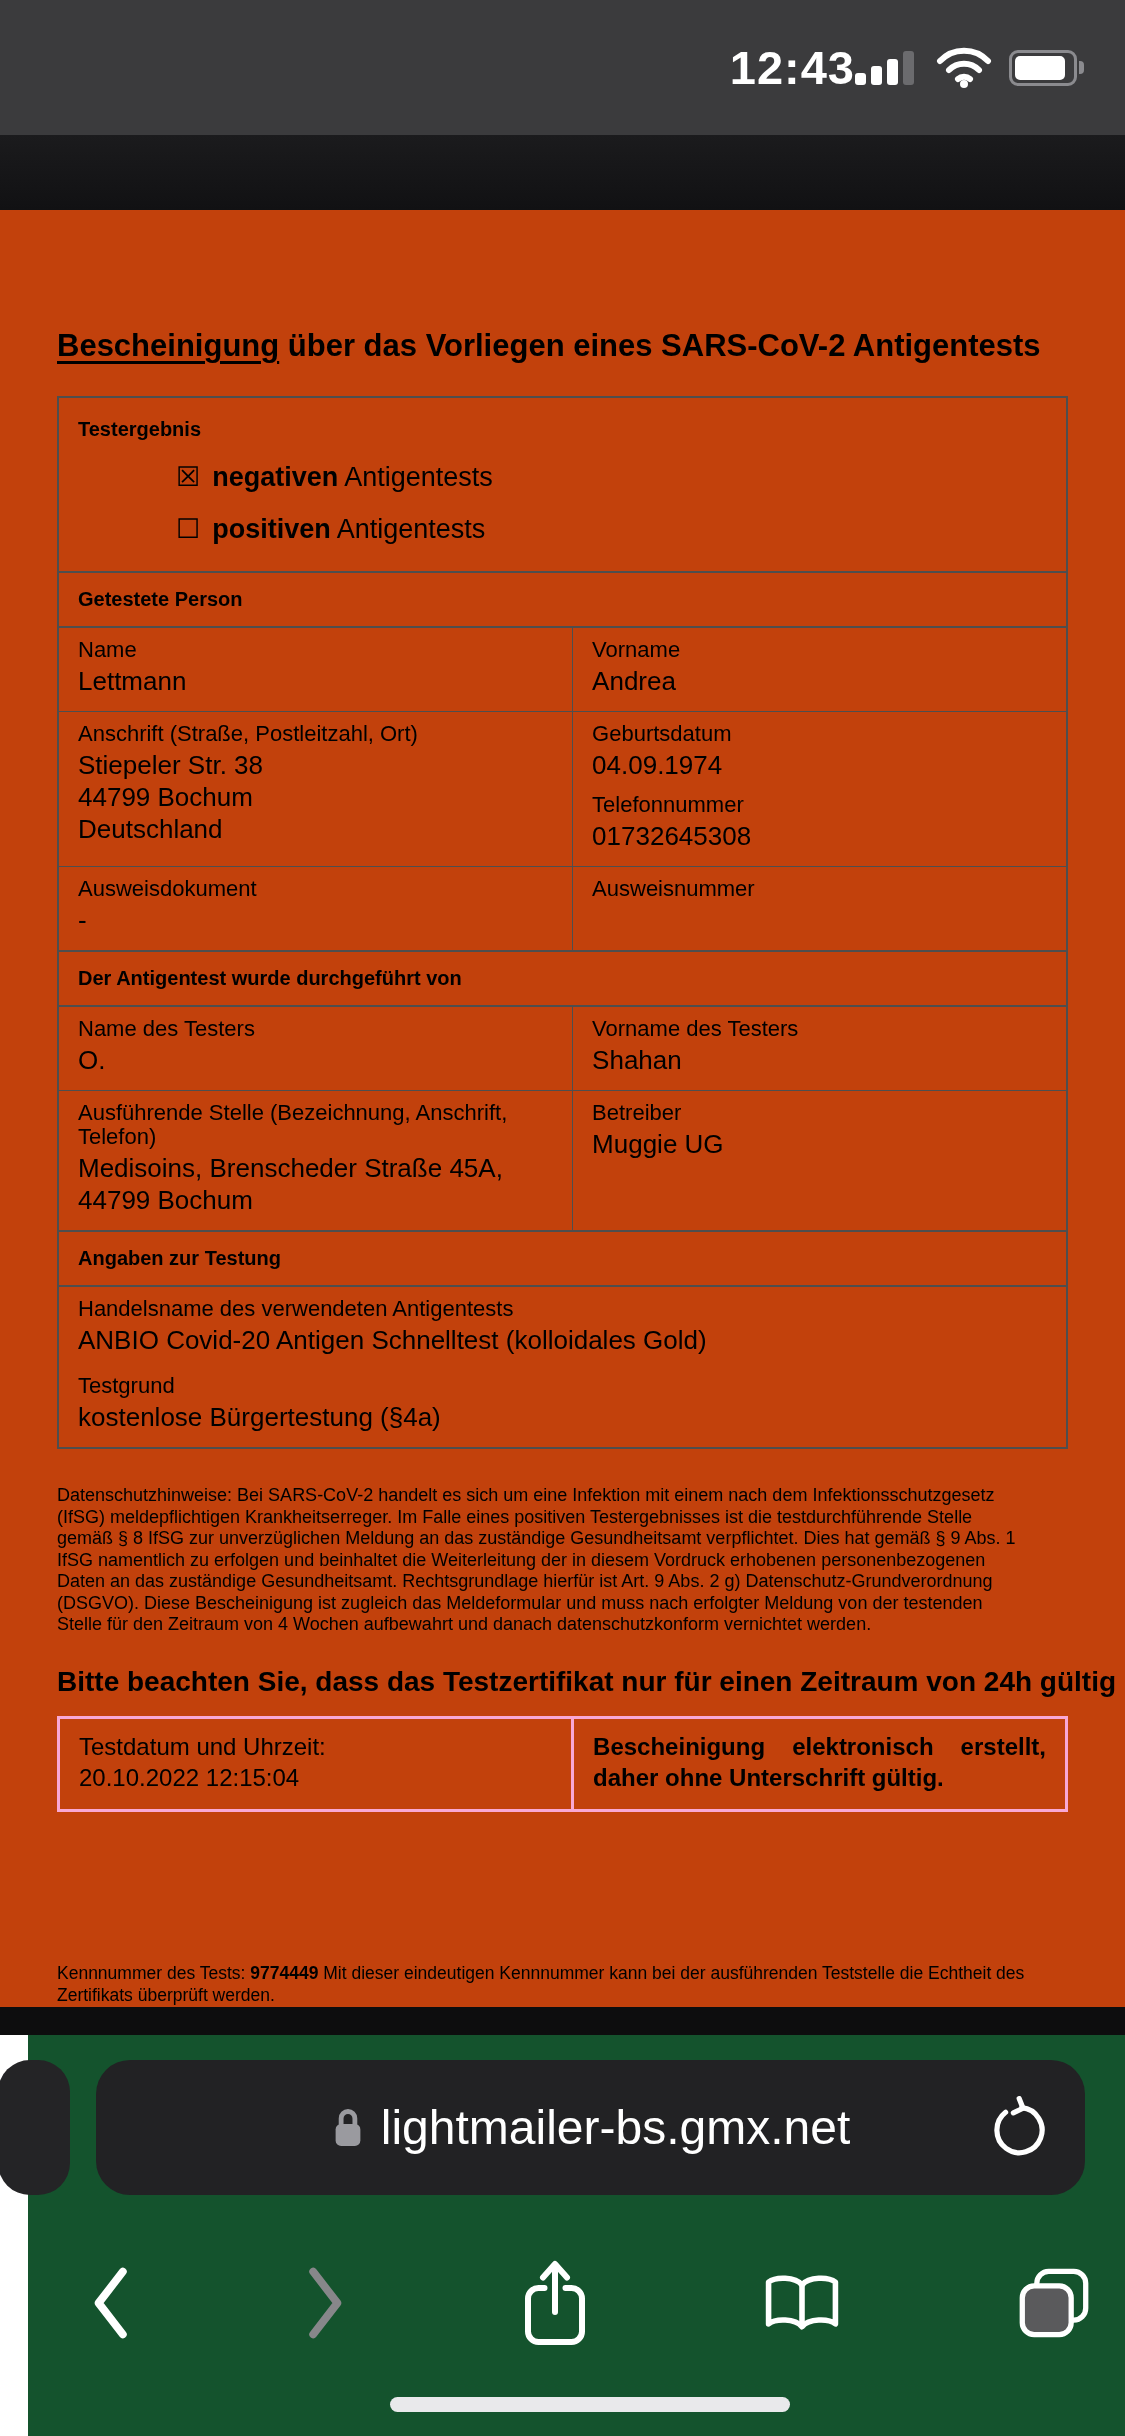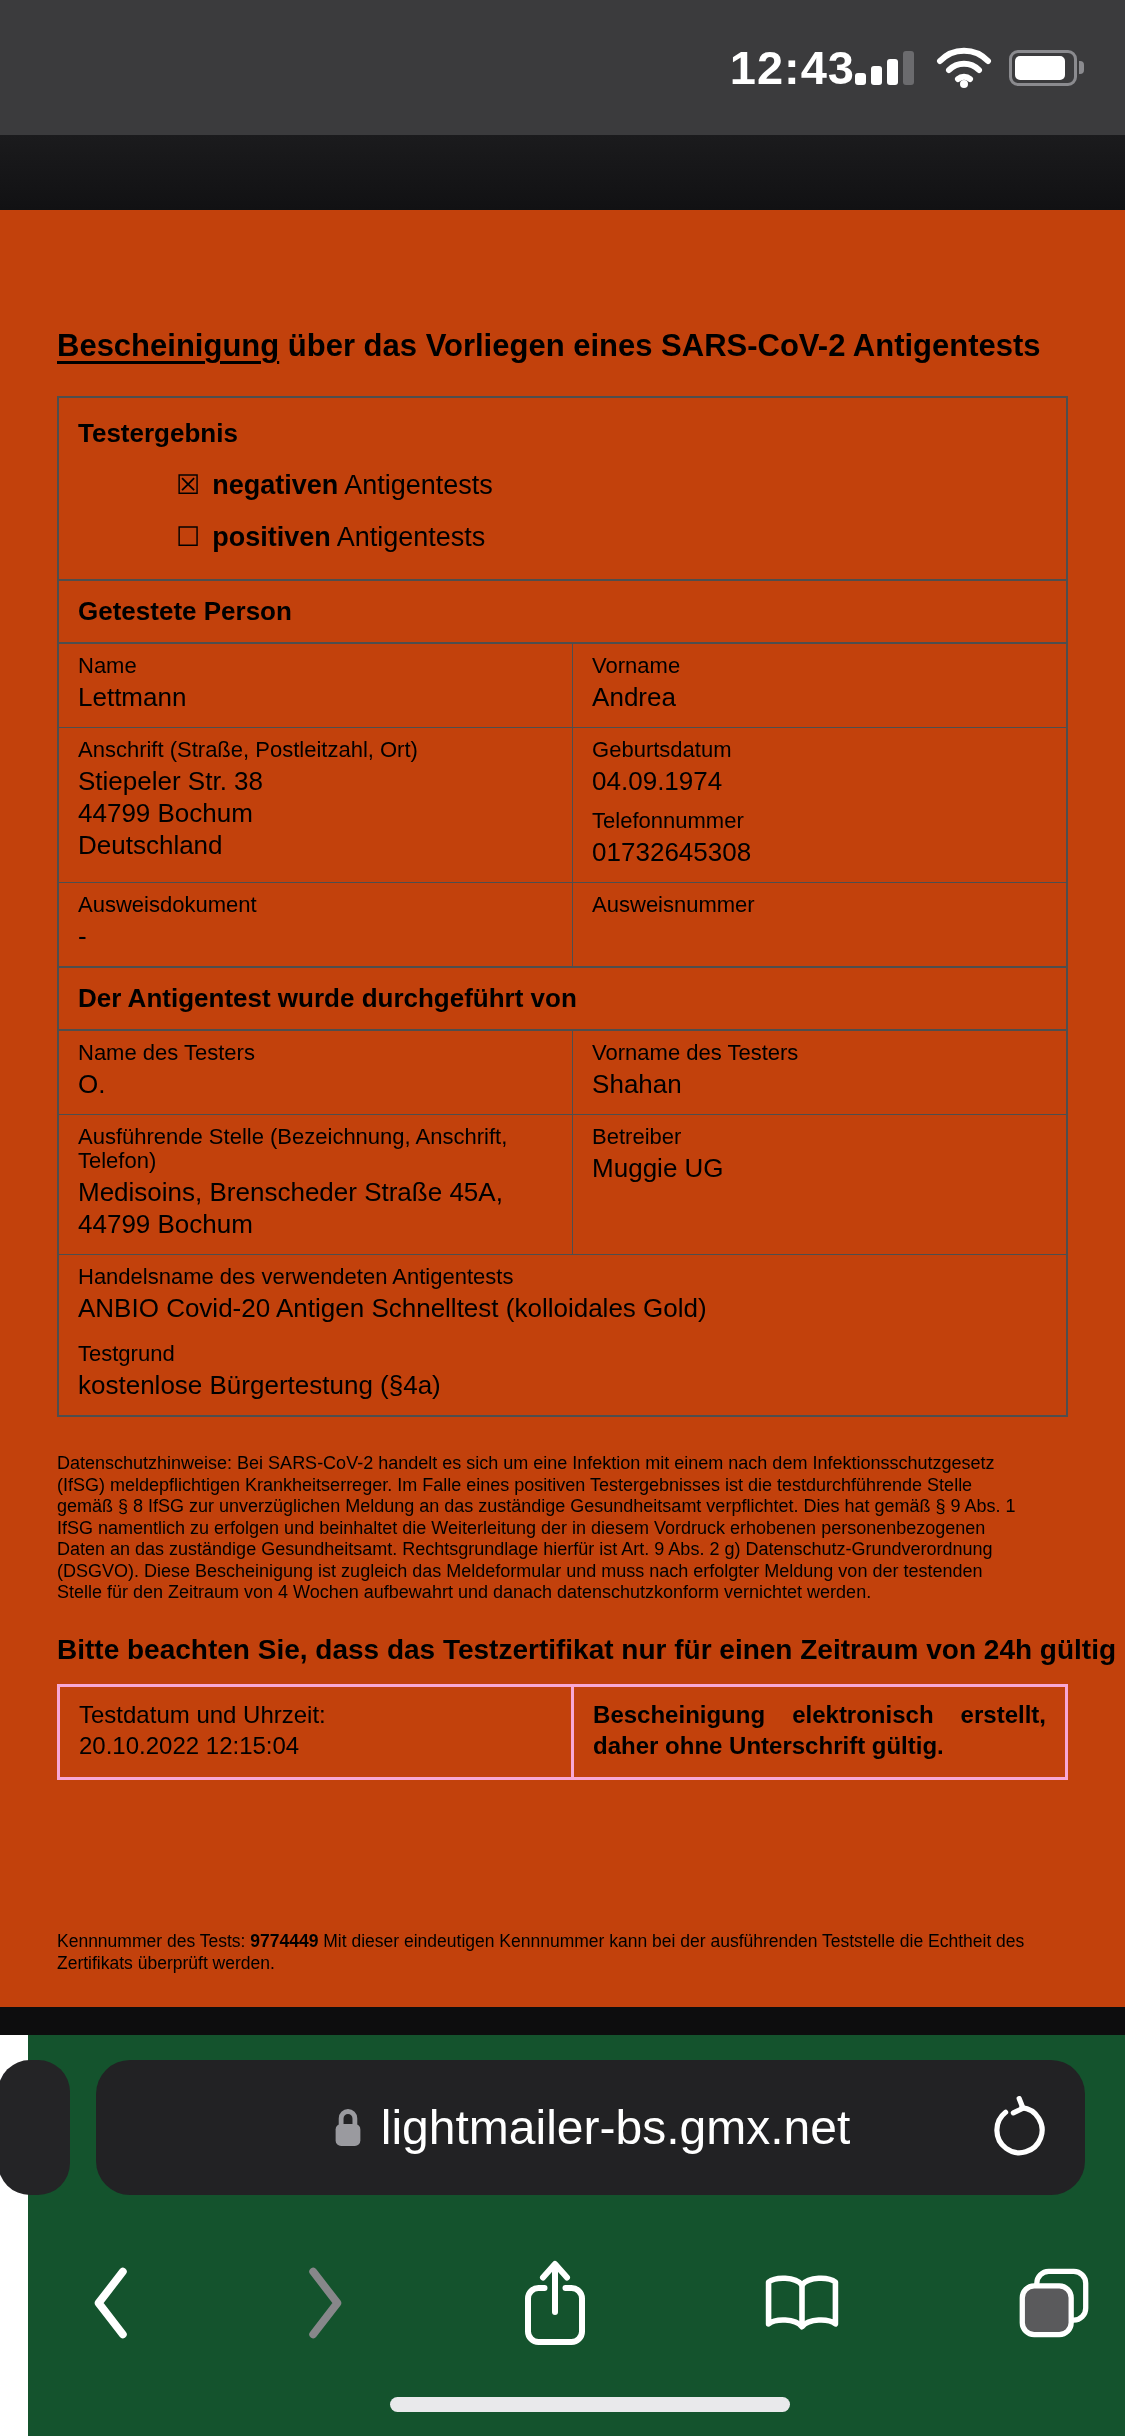--- a/index.html
+++ b/index.html
@@ -19,21 +19,21 @@
   
   .page{position:absolute;top:210px;left:0;width:1125px;height:1797px;background:#c2410c;
         padding:0 57px;box-sizing:border-box;overflow:hidden;}
   .doc-title{margin:118px 0 0 0;font-size:31px;font-weight:700;white-space:nowrap;}
   .doc-title .u{text-decoration:underline;text-underline-offset:5px;}
   table.cert{width:100%;border-collapse:collapse;margin-top:32px;table-layout:fixed;}
   table.cert,table.footer{border:2px solid #4E4E4E;}
   table.cert td{border:1px solid #4E4E4E;vertical-align:top;padding:10px 19px 14px 19px;}
   td.sec-head{border-top:2px solid #4E4E4E !important;border-bottom:2px solid #4E4E4E !important;padding:15px 19px !important;}
   td.sec-first{border-bottom:2px solid #4E4E4E !important;padding:20px 19px 26px 19px !important;}
-  .sec-title{margin:0;font-size:26px;font-weight:700;}
+  .sec-title{margin:0;font-size:20px;font-weight:700;}
   .cbline{margin:20px 0 0 98px;font-size:27px;}
   .cbline .box{margin-right:12px;}
   .cell-label{font-size:22px;line-height:24px;margin-bottom:3px;}
   .cell-value{font-size:26px;line-height:32px;}
   .sub-field{margin-top:12px;}
   .privacy{margin:36px 0 0 0;width:965px;font-size:18px;line-height:21.5px;}
   .validity{margin:30px 0 0 0;font-size:28px;font-weight:700;white-space:nowrap;}
   table.footer{width:100%;border-collapse:collapse;margin-top:18px;table-layout:fixed;}
   table.footer td{border:3px solid #f9a8d4;vertical-align:top;padding:12px 19px 16px 19px;}
   .footer-left{font-size:24px;line-height:31px;}
@@ -160,20 +160,25 @@
           <div class="cell-label">Ausführende Stelle (Bezeichnung, Anschrift, Telefon)</div>
           <div class="cell-value">Medisoins, Brenscheder Straße 45A, 44799 Bochum</div>
         </td>
         <td>
           <div class="cell-label">Betreiber</div>
           <div class="cell-value">Muggie UG</div>
         </td>
       </tr>
 
       <tr>
+            <td colspan="2" class="sec-head">
+        <h2 class="sec-title">Angaben zur Testung</h2>
+      </td>
+          </tr>
+      <tr>
             <td colspan="2">
         <div class="cell-label">Handelsname des verwendeten Antigentests</div>
         <div class="cell-value">ANBIO Covid-20 Antigen Schnelltest (kolloidales Gold)</div>
         <div class="sub-field" style="margin-top:18px;">
           <div class="cell-label">Testgrund</div>
           <div class="cell-value">kostenlose Bürgertestung (§4a)</div>
         </div>
       </td>
           </tr>
     </tbody>

